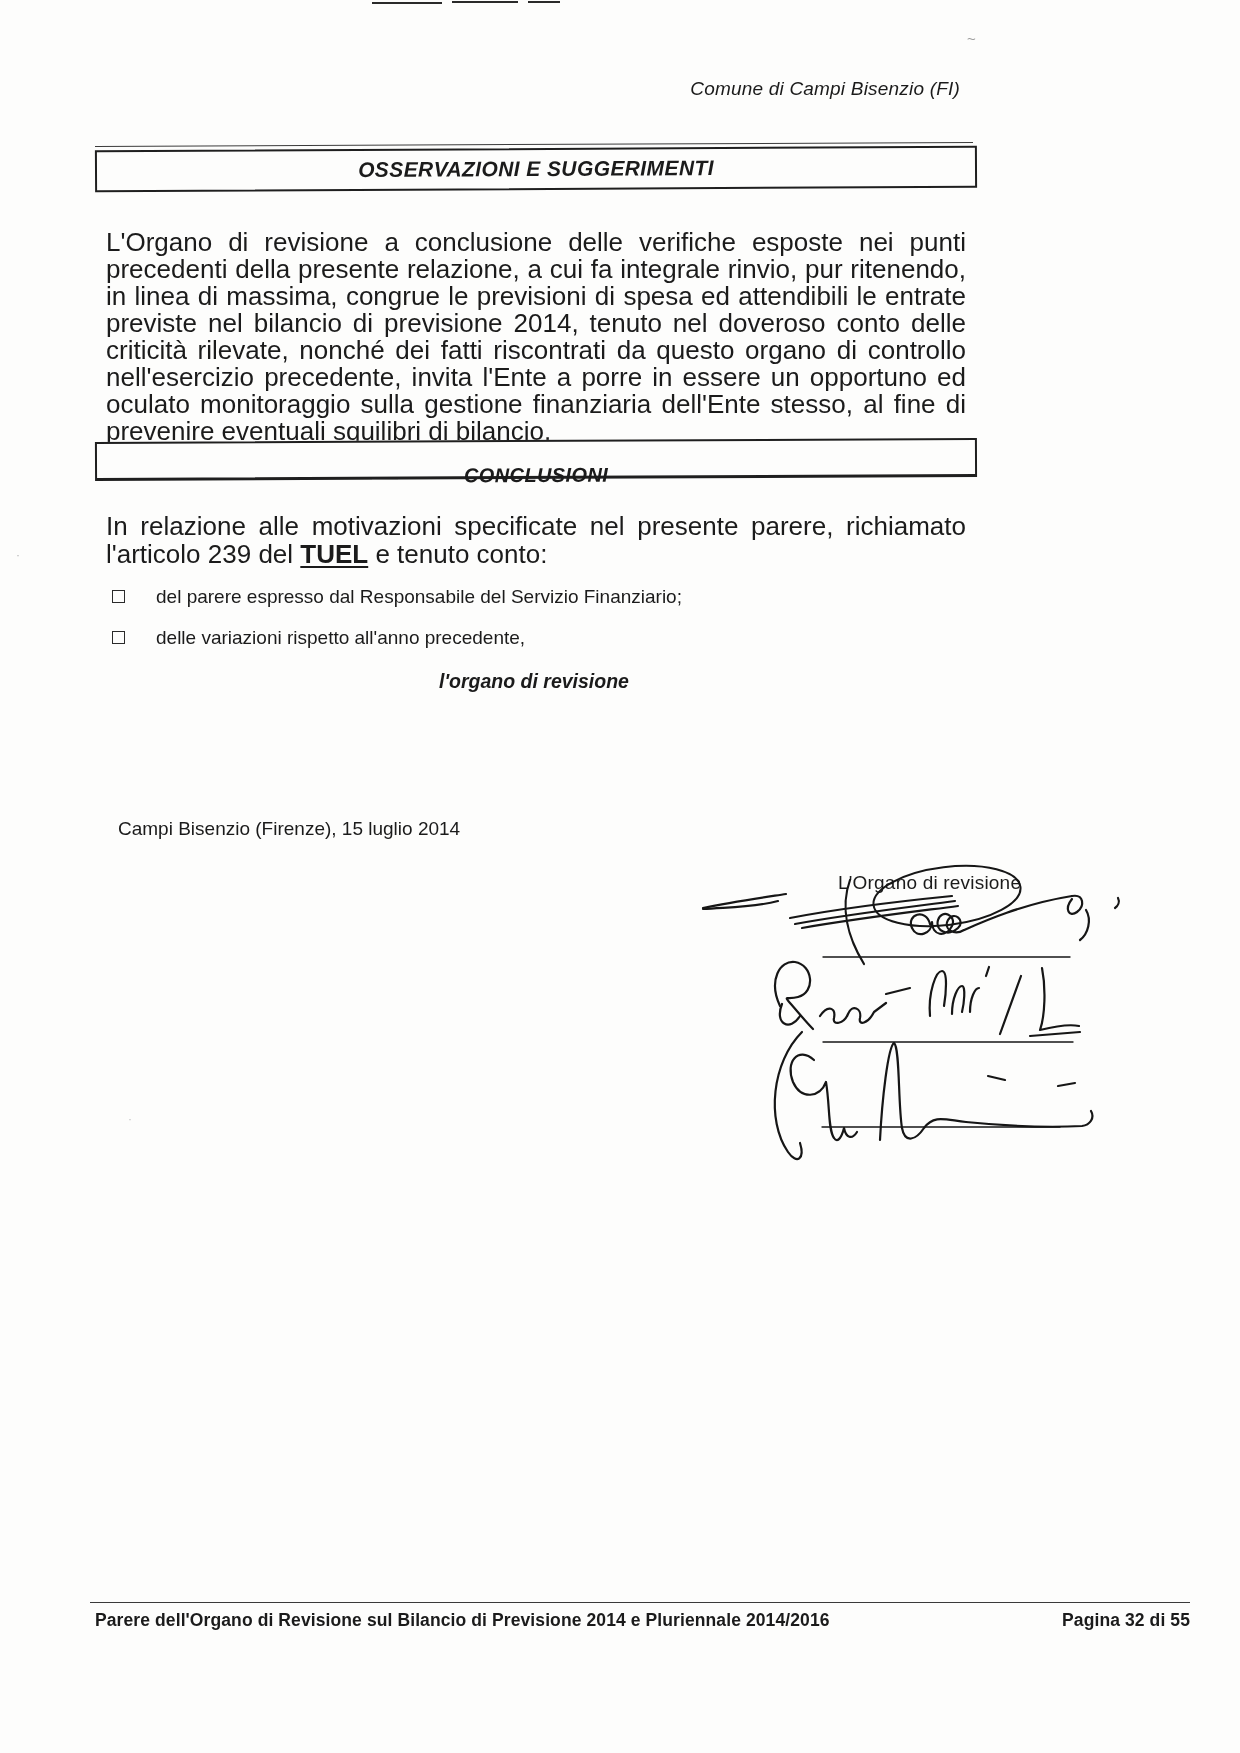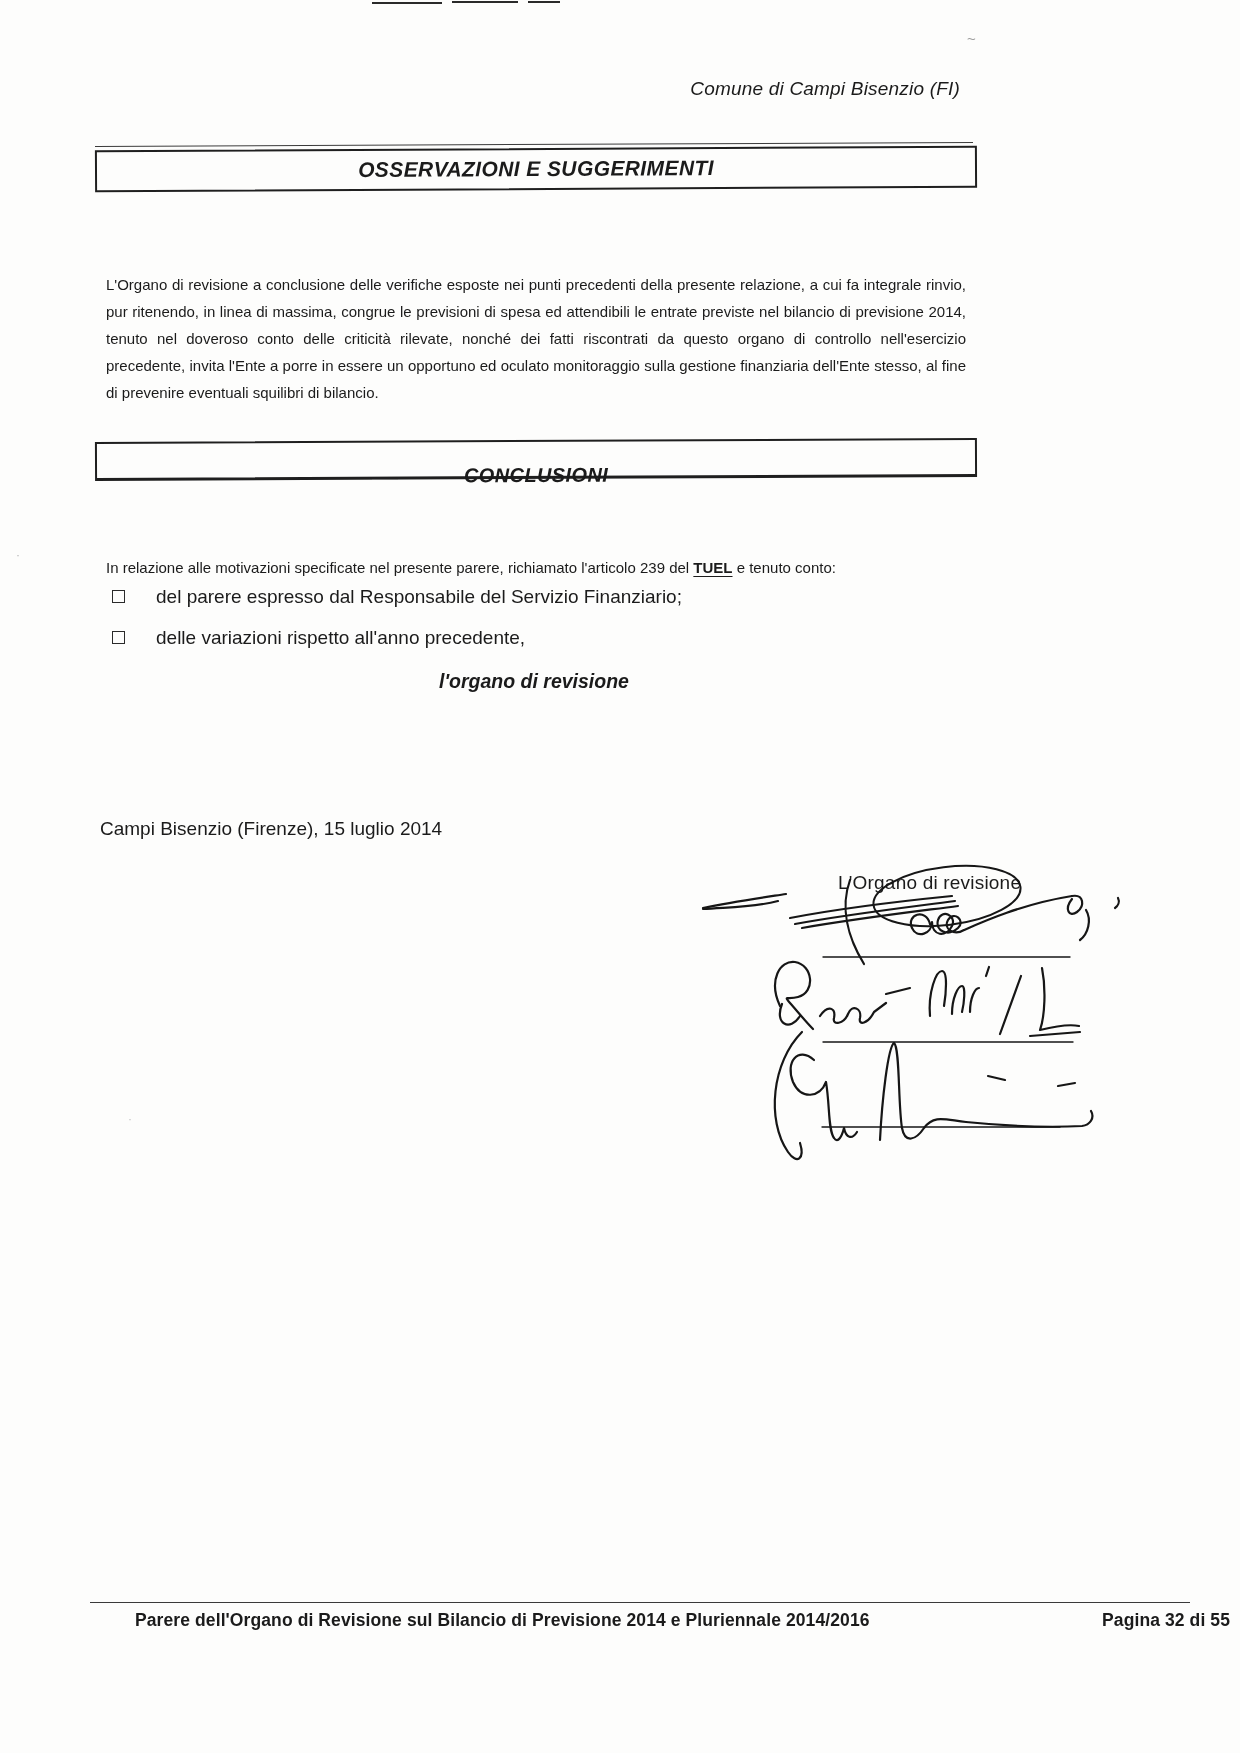--- a/index.html
+++ b/index.html
@@ -33,56 +33,55 @@
   .title-box .t{
     font-weight:bold;font-style:italic;font-size:21px;letter-spacing:.4px;
   }
   .box-topline{
     position:absolute;left:95px;width:878px;height:1px;background:#3b3b3b;
     transform:rotate(-0.25deg);
   }
   
   .para{
     position:absolute;left:106px;width:860px;
-    font-size:15px;line-height:27px;
+    font-size:26px;line-height:27px;
     text-align:justify;
-    margin-top:42px;
   }
   .bullet-row{
     position:absolute;left:112px;width:854px;
     font-size:19px;line-height:24px;
     display:flex;align-items:flex-start;
   }
   .bullet-square{
     width:11px;height:11px;border:1.6px solid #2a2a2a;
     margin-top:5px;flex:0 0 auto;
   }
   .bullet-text{margin-left:31px;}
   .centered-line{
     position:absolute;left:95px;width:878px;text-align:center;
     font-size:19.5px;font-weight:bold;font-style:italic;
   }
   .bold-para{font-weight:bold;}
   .dateline{
-    position:absolute;left:100px;font-size:19px;text-align:right;
+    position:absolute;left:118px;font-size:19px;text-align:right;
   }
   .tuel{text-decoration:underline;text-underline-offset:3px;font-weight:bold;}
   
   .sig-label{
     position:absolute;left:838px;top:872px;font-size:19px;letter-spacing:.2px;
   }
   .sig-svg{position:absolute;left:690px;top:856px;}
   
   .footer-rule{
     position:absolute;left:90px;top:1602px;width:1100px;height:1px;background:#3a3a3a;
   }
   .footer-row{
     position:absolute;left:95px;top:1610px;width:1095px;
     display:flex;justify-content:space-between;
-    font-size:17.5px;font-weight:bold;letter-spacing:.1px;margin-left:40px;
+    font-size:17.5px;font-weight:bold;letter-spacing:.1px;
   }
 </style>
 </head>
 <body>
 
 <div class="page">
 
   <div class="artifact-dash" style="left:372px;top:2px;width:70px;"></div>
   <div class="artifact-dash" style="left:452px;top:1px;width:66px;"></div>
   <div class="artifact-dash" style="left:528px;top:1px;width:32px;"></div>

